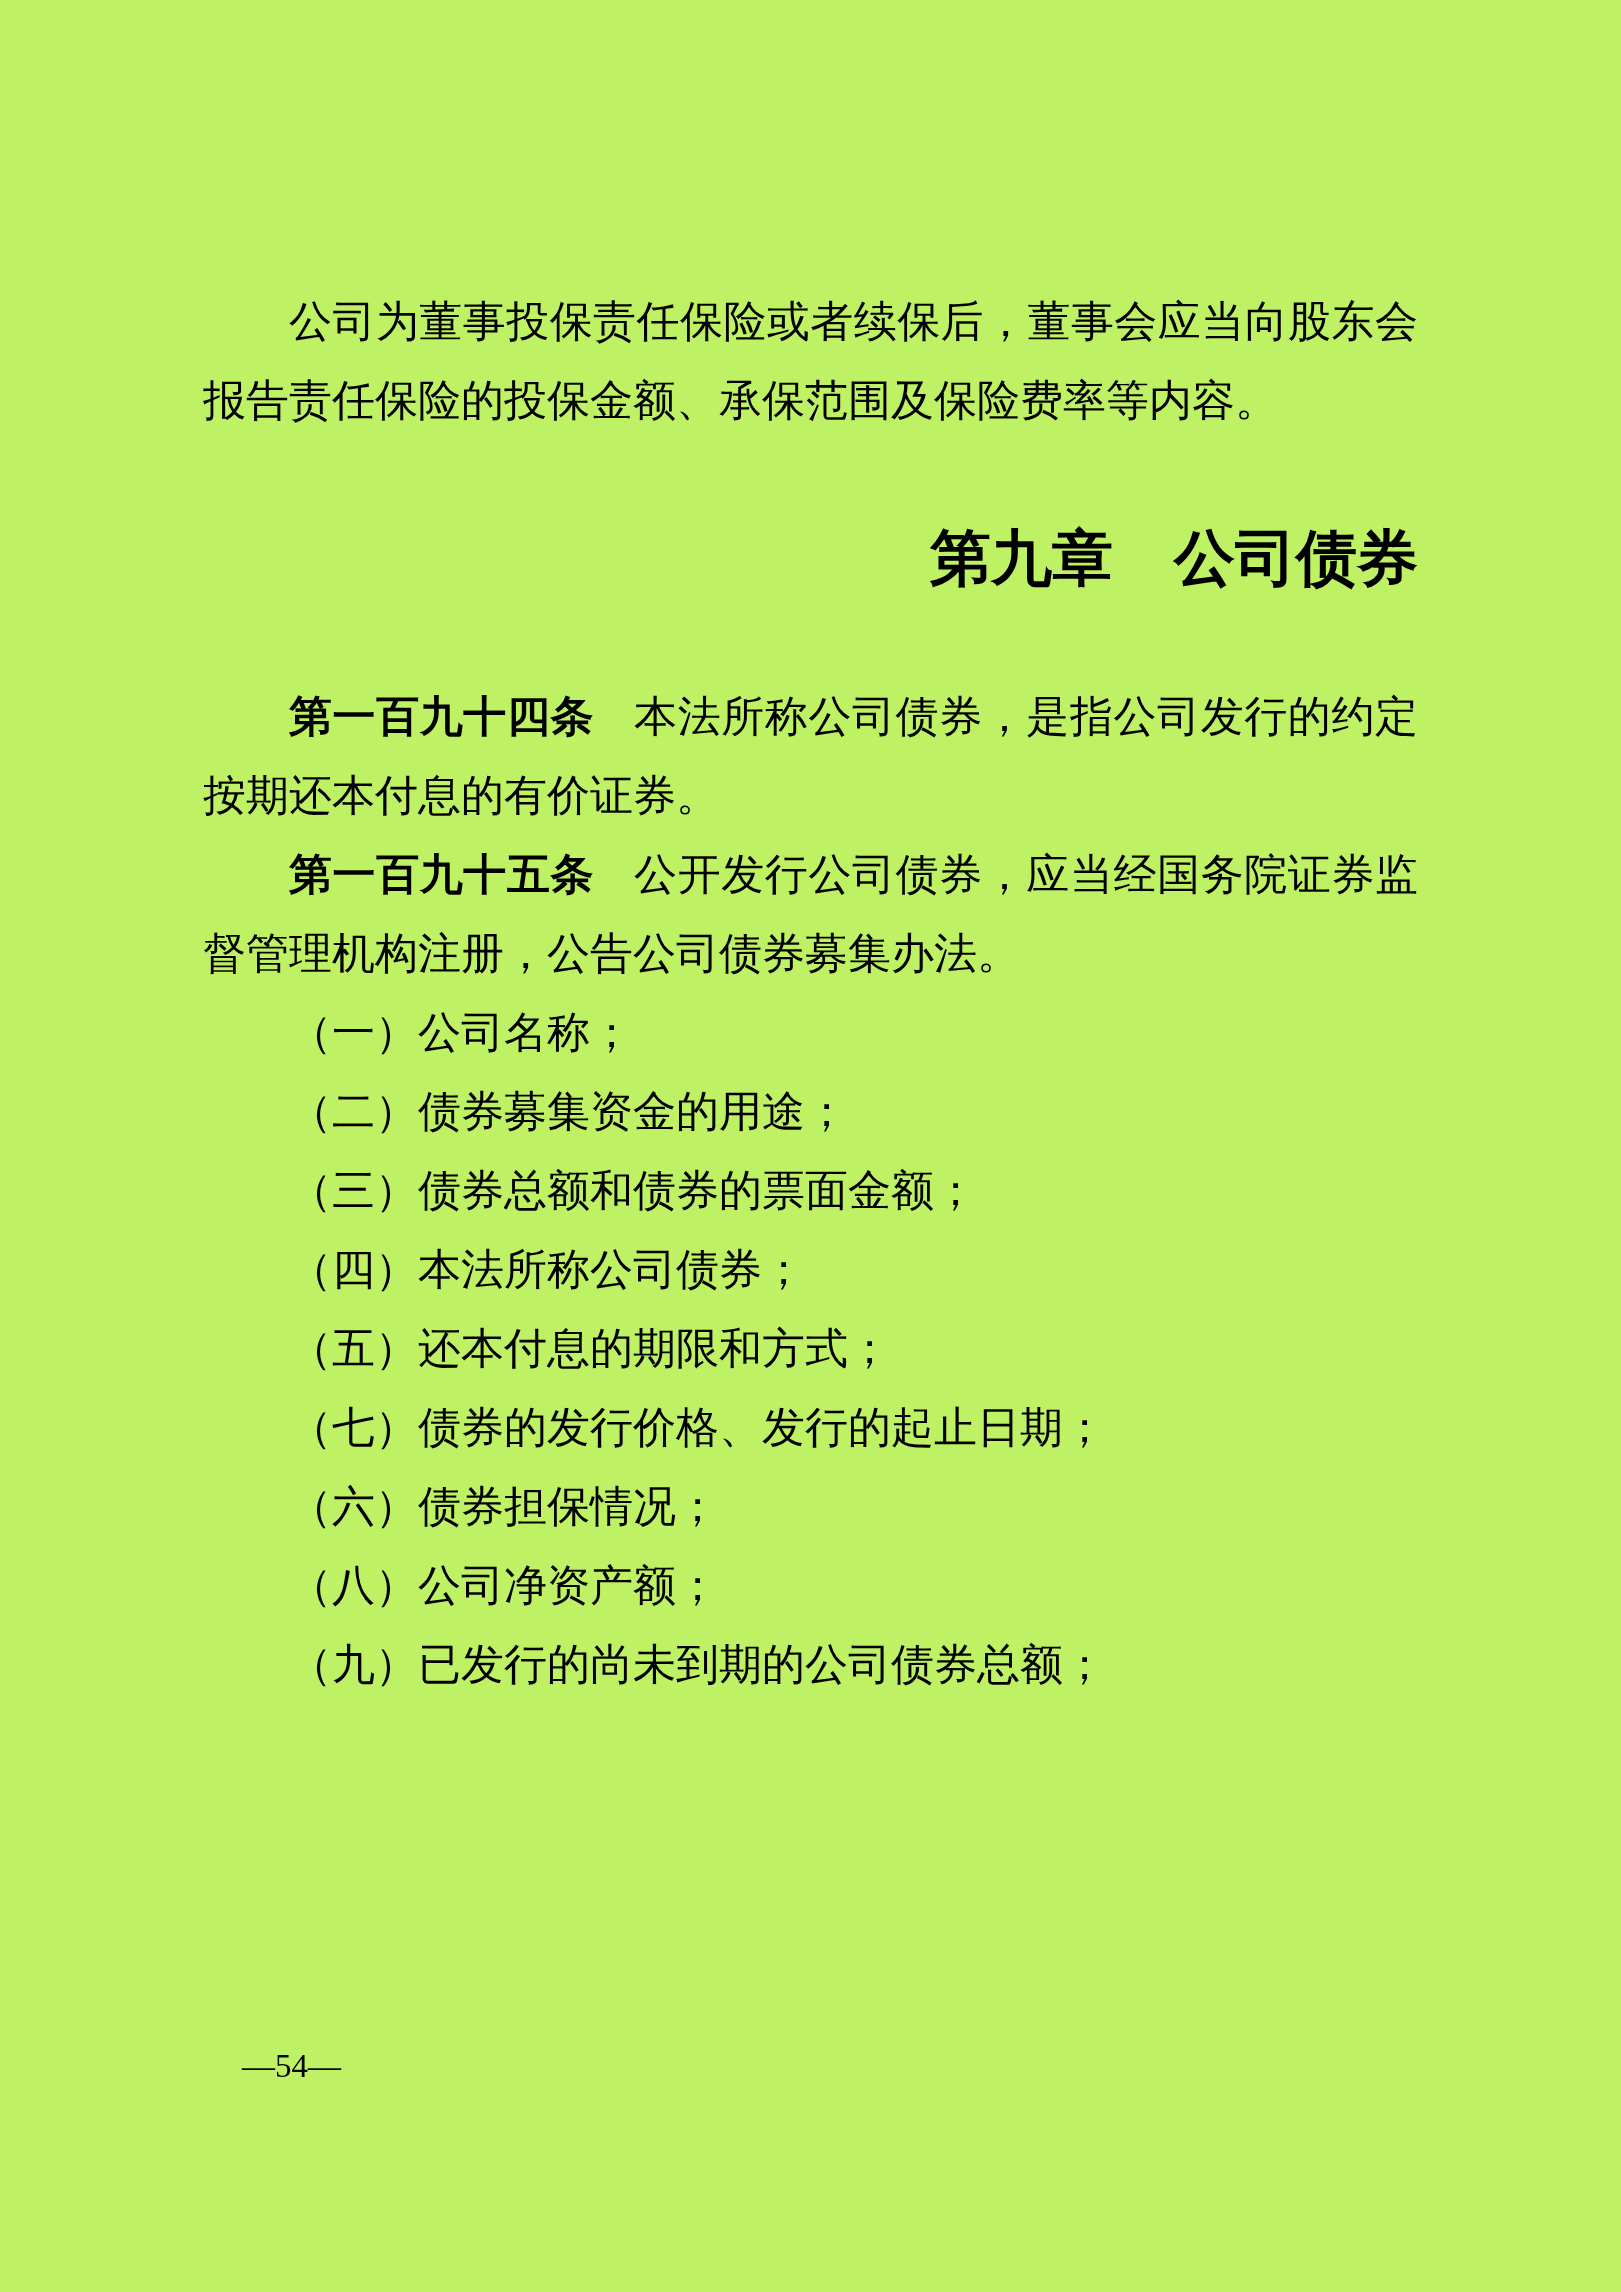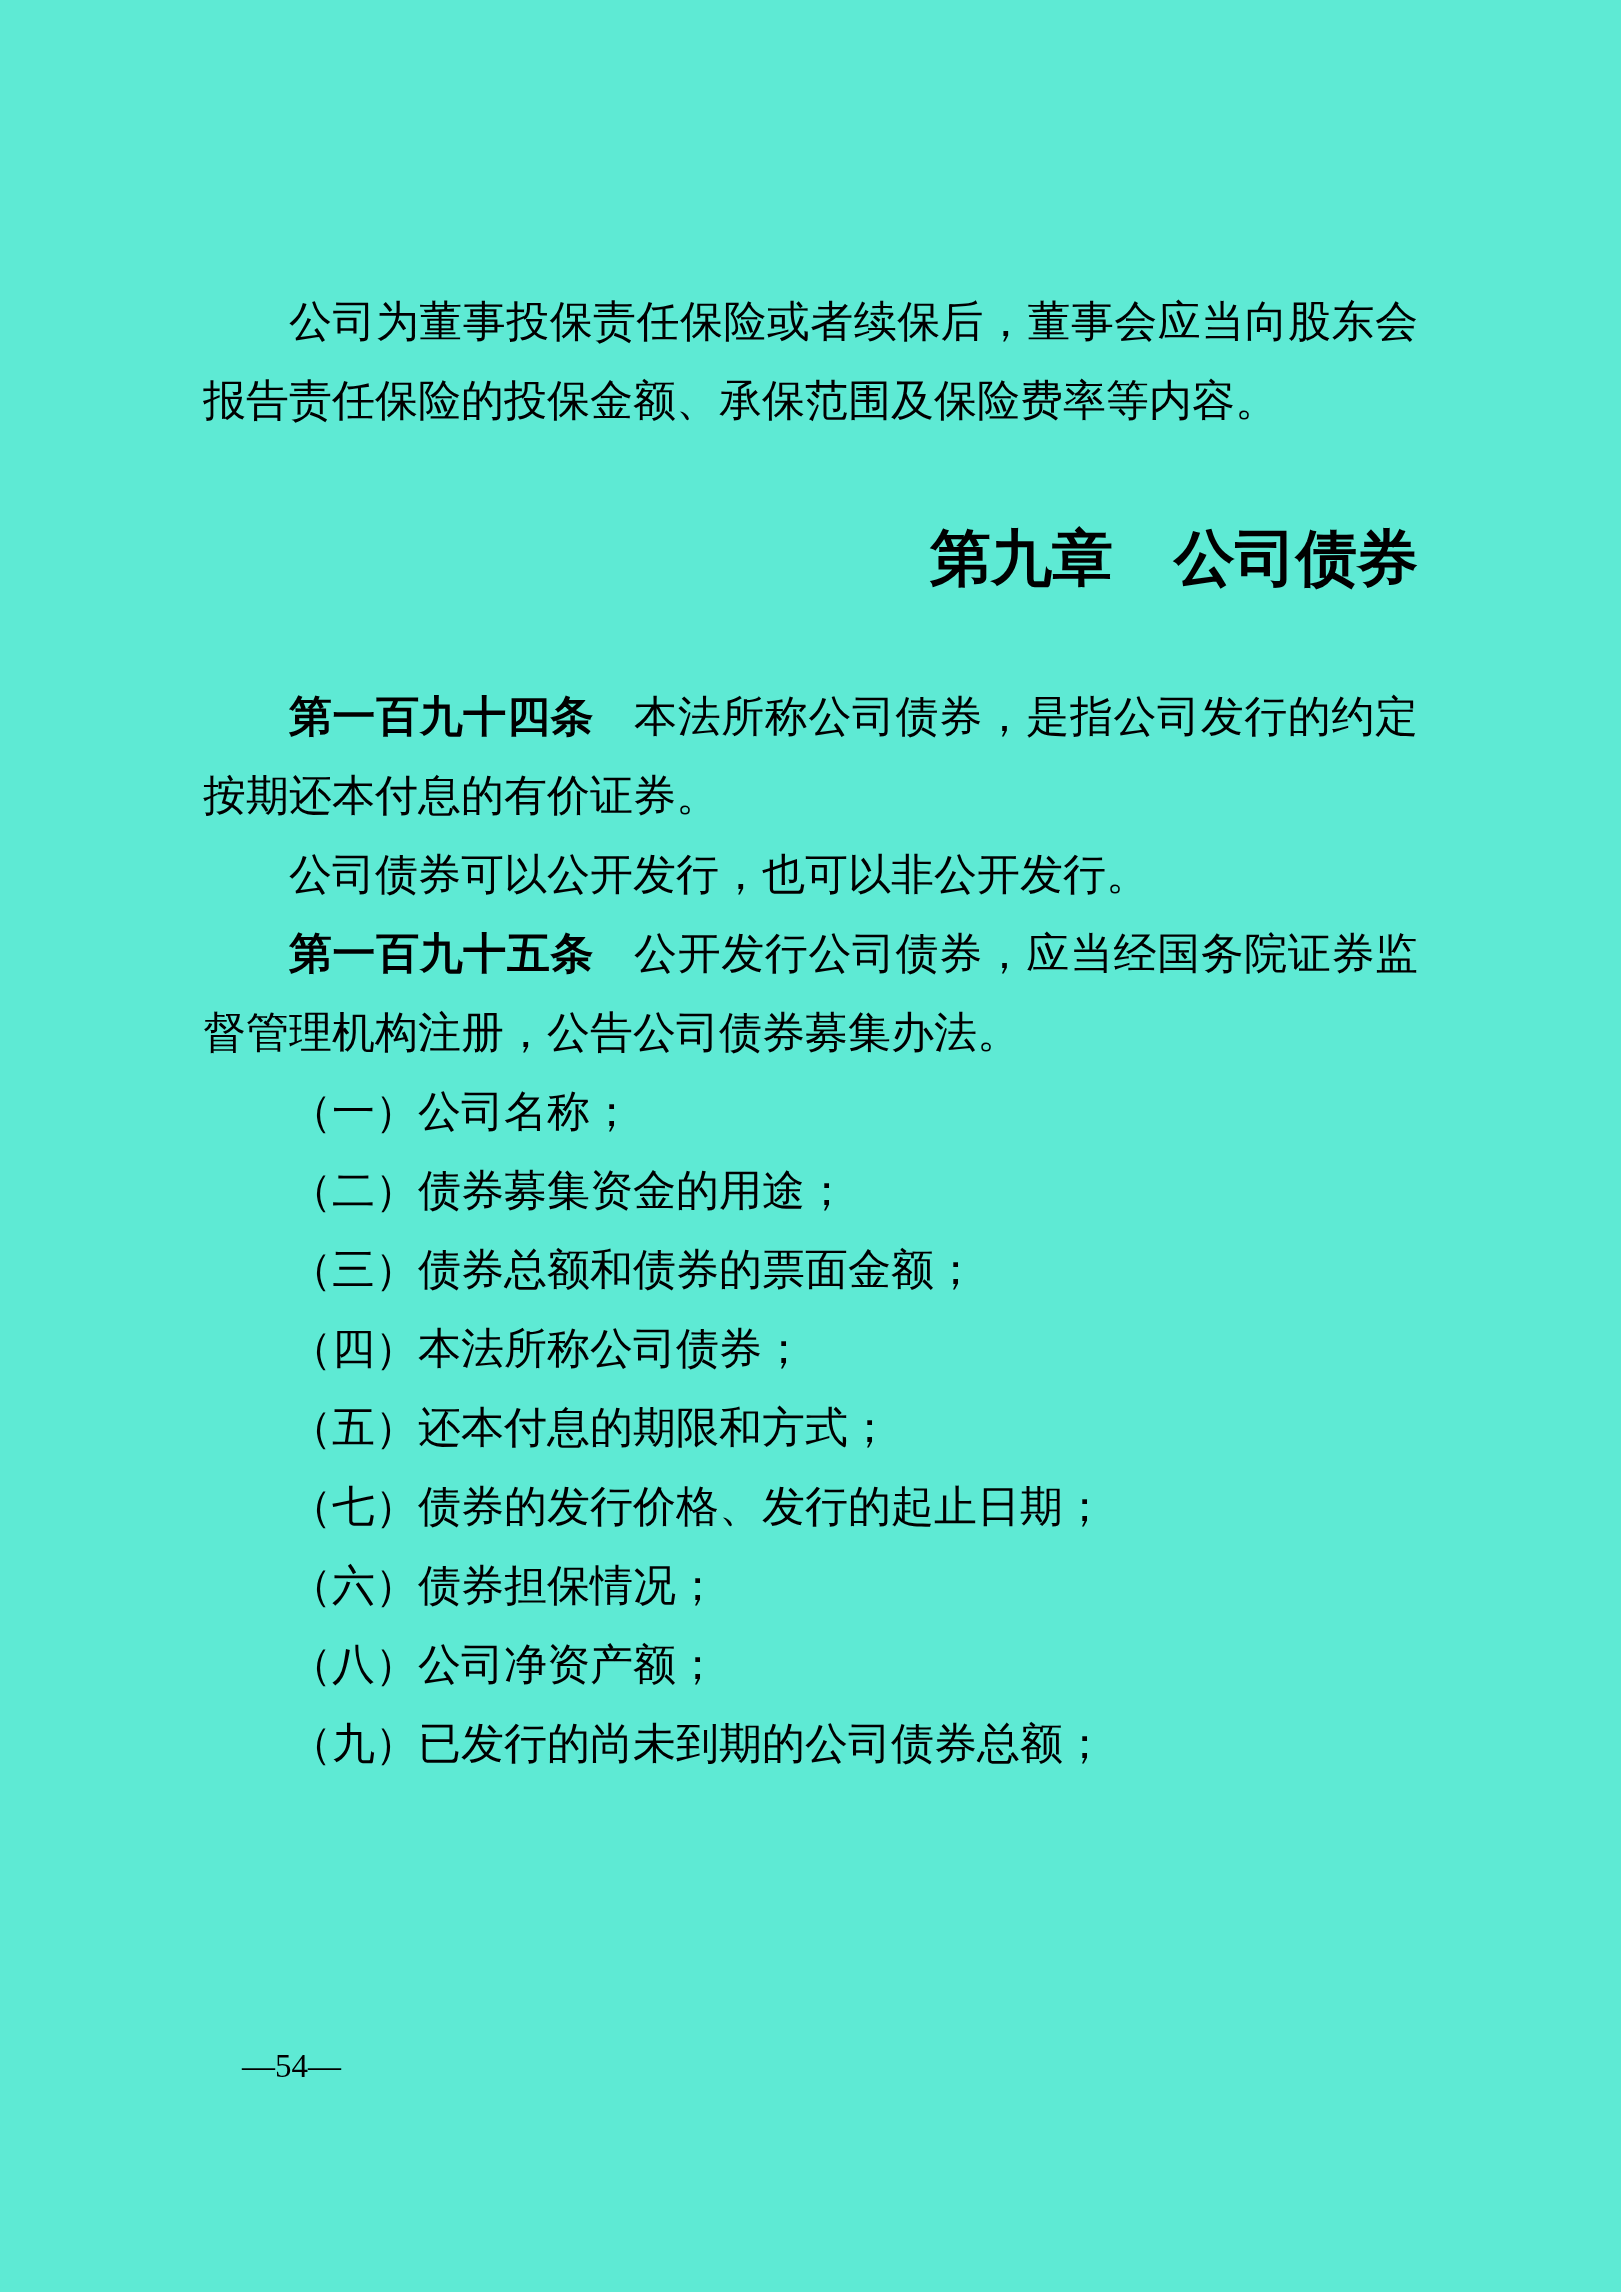--- a/index.html
+++ b/index.html
@@ -9,21 +9,21 @@
       height: 2293px;
       position: relative;
       background: #ffffff;
       color: #000000;
       font-family: "Liberation Serif", serif;
       overflow: hidden;
     }
     .page {
       position: absolute;
       inset: 0;
-      background: #5eead4;
+      background: #bef264;
     }
     .text-column {
       position: absolute;
       left: 203px;
       top: 282px;
       width: 1215px;
       font-size: 43px;
       line-height: 79px;
       text-align: justify;
       font-family: "Liberation Serif", serif;
@@ -63,21 +63,20 @@
 <div class="page">
 
   <div class="text-column">
 
     <p class="para">公司为董事投保责任保险或者续保后，董事会应当向股东会报告责任保险的投保金额、承保范围及保险费率等内容。</p>
 
     <h2 class="chapter-title">第九章　公司债券</h2>
 
     <p class="para"><span class="art-num">第一百九十四条</span><span>本法所称公司债券，是指公司发行的约定按期还本付息的有价证券。</span></p>
 
-    <p class="para">公司债券可以公开发行，也可以非公开发行。</p>
 
 
     <p class="para"><span class="art-num">第一百九十五条</span><span>公开发行公司债券，应当经国务院证券监督管理机构注册，公告公司债券募集办法。</span></p>
 
 
     <p class="para">（一）公司名称；</p>
     <p class="para">（二）债券募集资金的用途；</p>
     <p class="para">（三）债券总额和债券的票面金额；</p>
     <p class="para">（四）本法所称公司债券；</p>
     <p class="para">（五）还本付息的期限和方式；</p>

